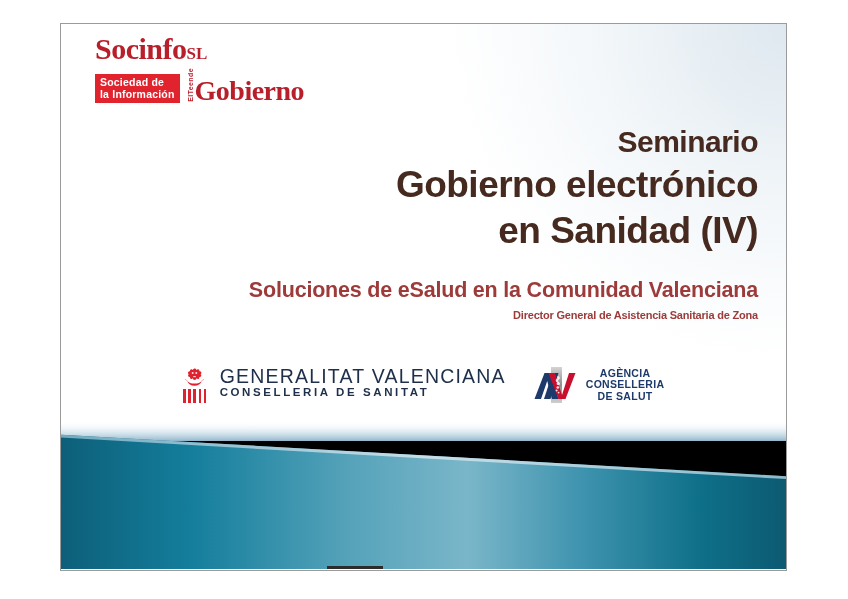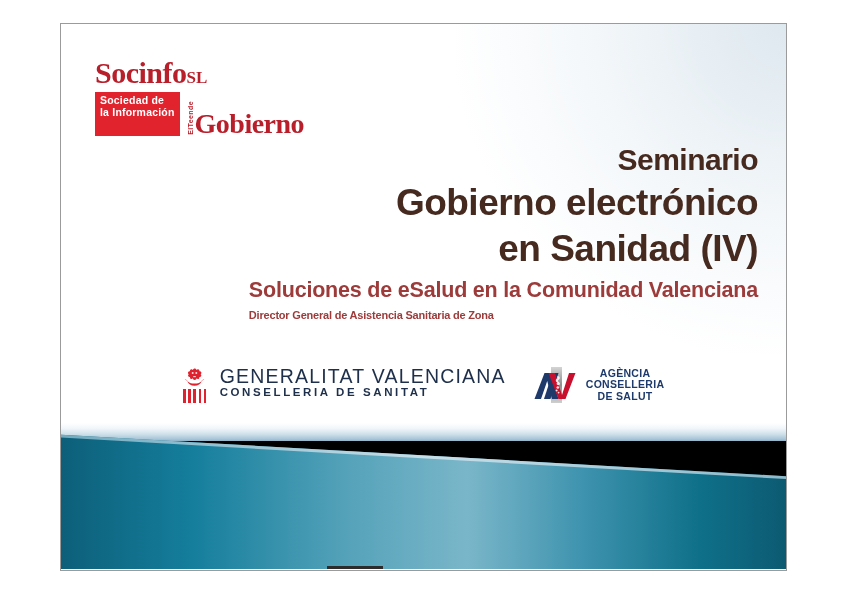--- a/index.html
+++ b/index.html
@@ -39,21 +39,20 @@
     background: radial-gradient(circle at 100% 0%, rgba(216,228,236,.85) 0%, rgba(230,238,244,.45) 42%, rgba(255,255,255,0) 72%);
     pointer-events: none;
   }
 
   
   #socinfo {
     position: absolute;
     left: 34px;
     top: 10px;
     width: 300px;
-    margin-top: 24px;
   }
   #socinfo-word {
     font-family: "Liberation Serif", serif;
     font-weight: bold;
     font-size: 30px;
     color: #b81f2a;
     letter-spacing: -0.5px;
     line-height: 1;
     white-space: nowrap;
   }
@@ -66,21 +65,21 @@
     align-items: flex-end;
     margin-top: 4px;
   }
   #soc-badge {
     background: #e1232e;
     color: #ffffff;
     font-family: "Liberation Sans", sans-serif;
     font-weight: bold;
     font-size: 10.5px;
     line-height: 12px;
-    padding: 2px 5px 18px 5px;
+    padding: 2px 5px 3px 5px;
     letter-spacing: 0.2px;
     text-align: left;
     white-space: nowrap;
   }
   #gob-group {
     display: flex;
     align-items: flex-end;
     margin-left: 7px;
   }
   #gob-vert {
@@ -103,35 +102,35 @@
     line-height: 25px;
     color: #b81f2a;
     letter-spacing: -0.5px;
     white-space: nowrap;
   }
 
   
   #title-block {
     position: absolute;
     right: 28px;
-    top: 116px;
+    top: 98px;
     text-align: right;
     color: #462a1f;
     font-weight: bold;
     letter-spacing: -0.5px;
   }
   .t-small { font-size: 30px; line-height: 40px; }
   .t-big   { font-size: 37px; line-height: 46px; }
 
   
   #sub-block {
     position: absolute;
     right: 28px;
     top: 253px;
-    text-align: left;
+    text-align: right;
     color: #9d3a3a;
   }
   #sub-main {
     font-size: 21.5px;
     font-weight: bold;
     line-height: 27px;
     letter-spacing: -0.2px;
   }
   #sub-author {
     font-size: 16.5px;

